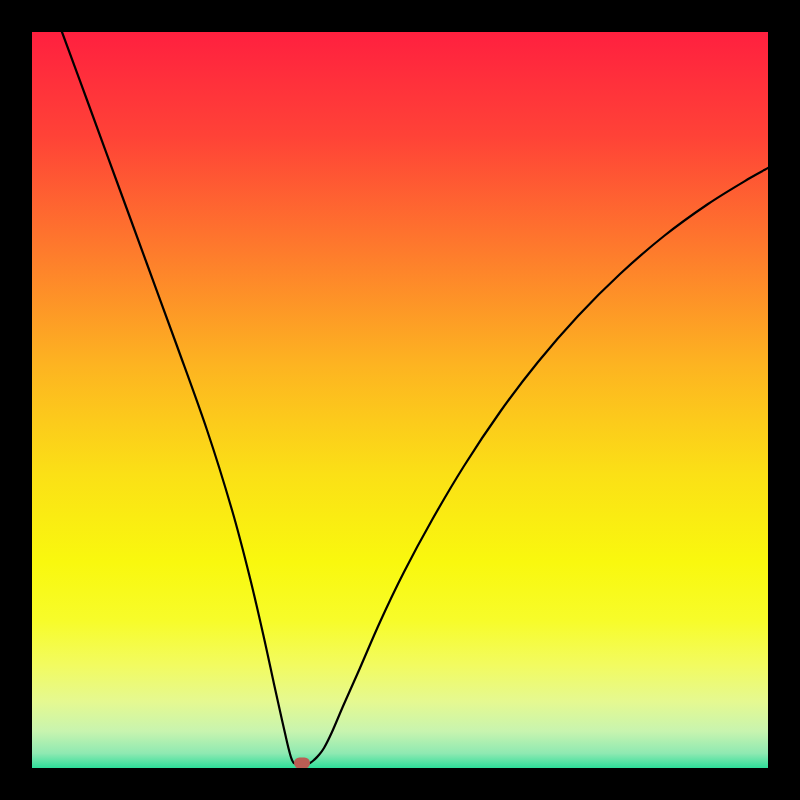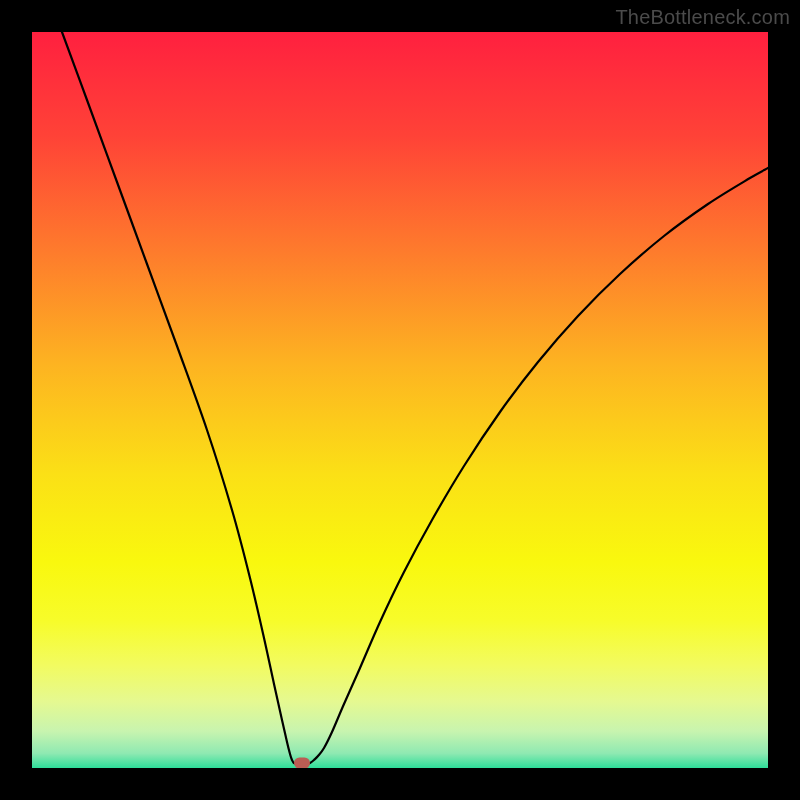--- a/index.html
+++ b/index.html
@@ -48,21 +48,20 @@
     height: 11px;
     background: #bb5d54;
     border-radius: 6px;
     transform: translate(-50%, -50%);
   }
 </style>
 </head>
 <body>
 
 <div class="frame">
-  <div class="watermark">TheBottleneck.com</div>
   <div class="plot" id="plot">
     <svg id="grad-bg" class="curve" width="736" height="736" viewBox="0 0 736 736">
         <defs>
           <linearGradient id="bg-grad" x1="0" y1="0" x2="0" y2="1">
             <stop offset="0.0%" stop-color="#ff203f"></stop>
             <stop offset="14.0%" stop-color="#ff4237"></stop>
             <stop offset="30.0%" stop-color="#fe7c2c"></stop>
             <stop offset="45.0%" stop-color="#fdb321"></stop>
             <stop offset="60.0%" stop-color="#fbe016"></stop>
             <stop offset="72.0%" stop-color="#f9f80e"></stop>

